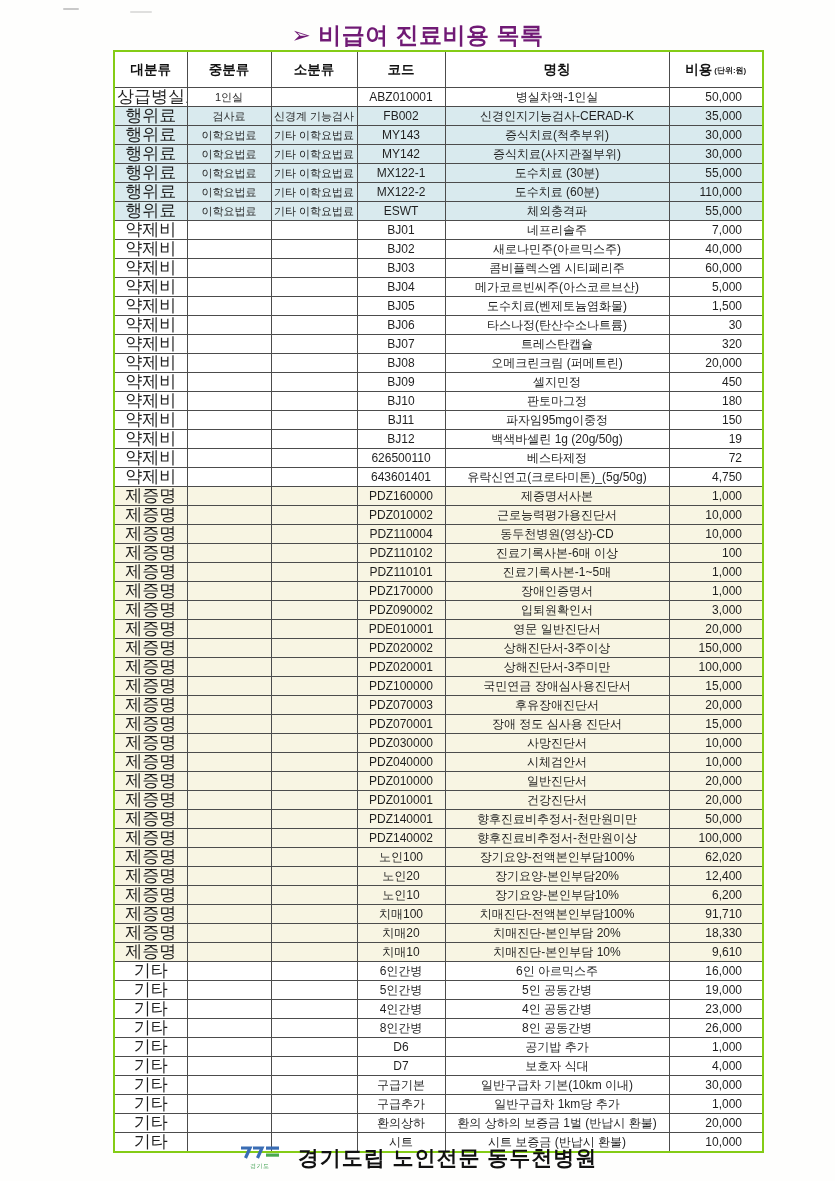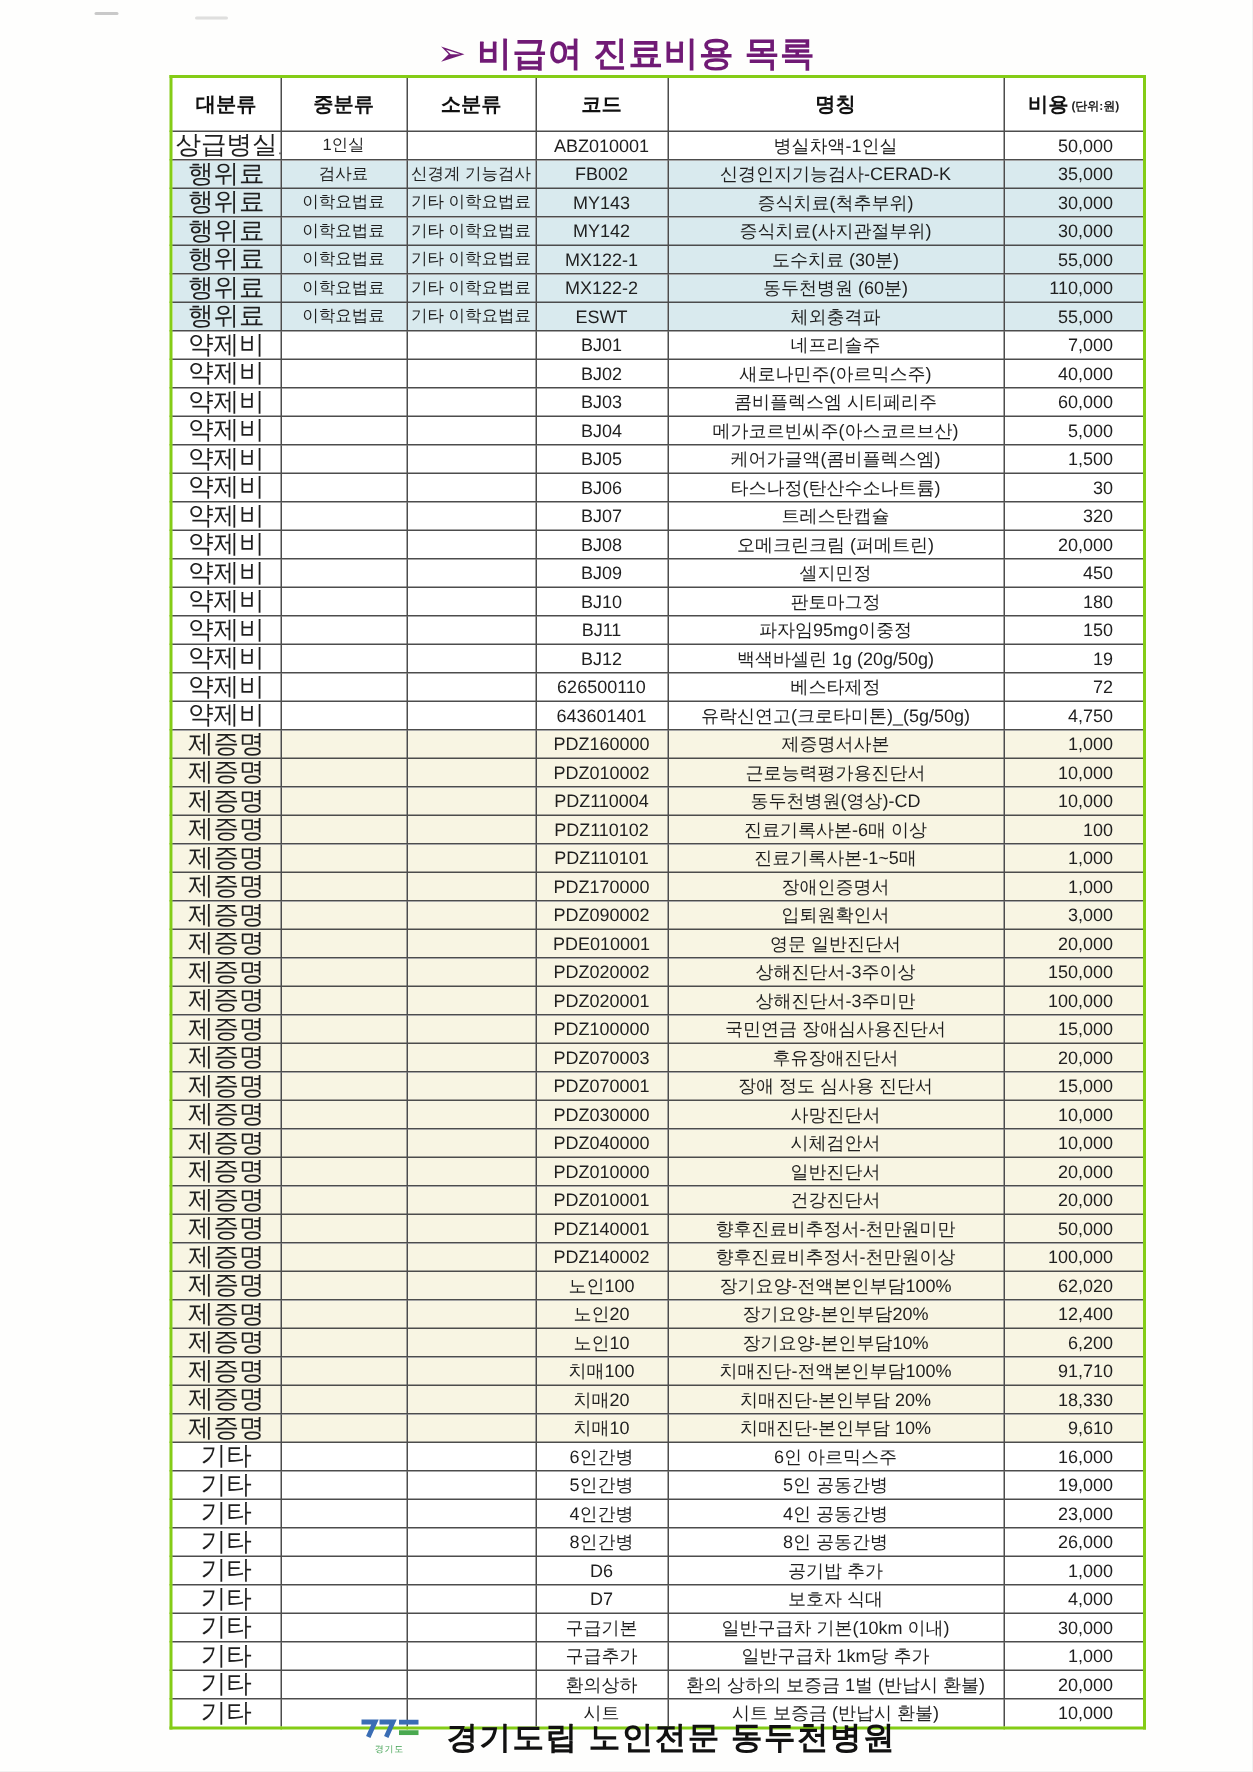--- a/index.html
+++ b/index.html
@@ -137,21 +137,21 @@
           <td class="col2">기타 이학요법료</td>
           <td class="col3">MX122-1</td>
           <td class="col4">도수치료 (30분)</td>
           <td class="col5">55,000</td>
         </tr>
         <tr style="background: rgb(217, 234, 238);">
           <td class="col0">행위료</td>
           <td class="col1">이학요법료</td>
           <td class="col2">기타 이학요법료</td>
           <td class="col3">MX122-2</td>
-          <td class="col4">동두천병원 (60분)</td>
+          <td class="col4">도수치료 (60분)</td>
           <td class="col5">110,000</td>
         </tr>
         <tr style="background: rgb(217, 234, 238);">
           <td class="col0">행위료</td>
           <td class="col1">이학요법료</td>
           <td class="col2">기타 이학요법료</td>
           <td class="col3">ESWT</td>
           <td class="col4">체외충격파</td>
           <td class="col5">55,000</td>
         </tr>
@@ -185,21 +185,21 @@
           <td class="col2"></td>
           <td class="col3">BJ04</td>
           <td class="col4">메가코르빈씨주(아스코르브산)</td>
           <td class="col5">5,000</td>
         </tr>
         <tr>
           <td class="col0">약제비</td>
           <td class="col1"></td>
           <td class="col2"></td>
           <td class="col3">BJ05</td>
-          <td class="col4">케어가글액(콤비플렉스엠)</td>
+          <td class="col4">도수치료(벤제토늄염화물)</td>
           <td class="col5">1,500</td>
         </tr>
         <tr>
           <td class="col0">약제비</td>
           <td class="col1"></td>
           <td class="col2"></td>
           <td class="col3">BJ06</td>
           <td class="col4">타스나정(탄산수소나트륨)</td>
           <td class="col5">30</td>
         </tr>

